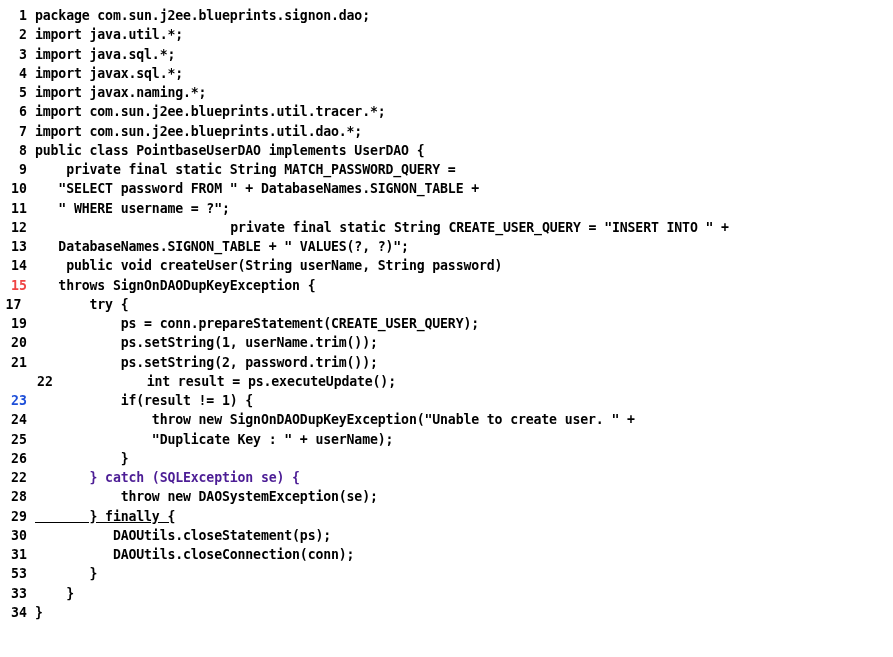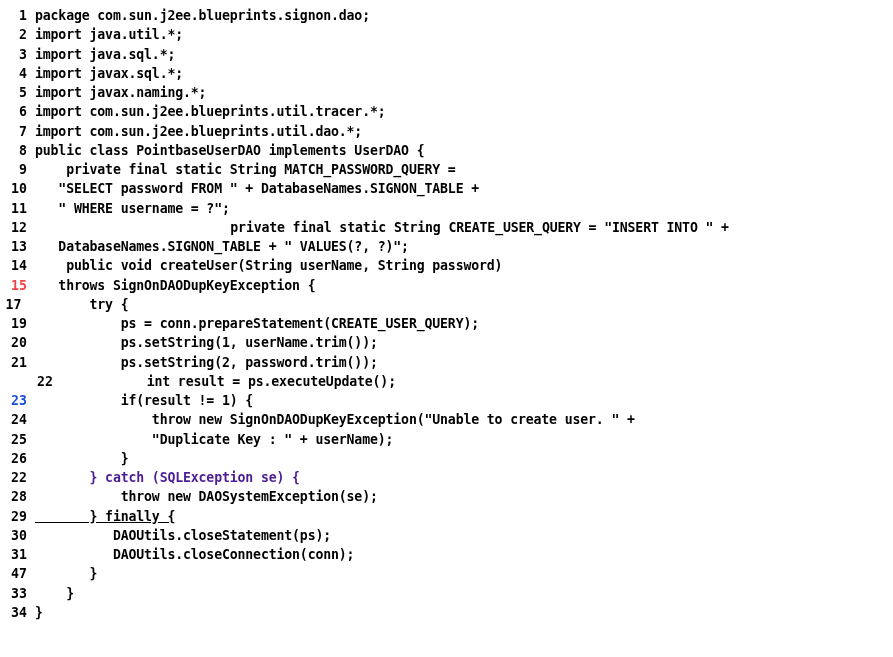--- a/index.html
+++ b/index.html
@@ -89,17 +89,17 @@
       <div class="code-line"><span class="gutter" style="color: #000000; padding-left: 26px;">22</span><span class="source" style="color: rgb(0, 0, 0);">           int result = ps.executeUpdate();</span></div>
       <div class="code-line"><span class="gutter" style="color: #1d4ed8;">23</span><span class="source" style="color: rgb(0, 0, 0);">           if(result != 1) {</span></div>
       <div class="code-line"><span class="gutter" style="color: rgb(0, 0, 0);">24</span><span class="source" style="color: rgb(0, 0, 0);">               throw new SignOnDAODupKeyException("Unable to create user. " +</span></div>
       <div class="code-line"><span class="gutter" style="color: rgb(0, 0, 0);">25</span><span class="source" style="color: rgb(0, 0, 0);">               "Duplicate Key : " + userName);</span></div>
       <div class="code-line"><span class="gutter" style="color: rgb(0, 0, 0);">26</span><span class="source" style="color: rgb(0, 0, 0);">           }</span></div>
       <div class="code-line"><span class="gutter" style="color: rgb(0, 0, 0);">22</span><span class="source" style="color: #4c1d95;">       } catch (SQLException se) {</span></div>
       <div class="code-line"><span class="gutter" style="color: rgb(0, 0, 0);">28</span><span class="source" style="color: rgb(0, 0, 0);">           throw new DAOSystemException(se);</span></div>
       <div class="code-line"><span class="gutter" style="color: rgb(0, 0, 0);">29</span><span class="source" style="color: rgb(0, 0, 0); text-decoration: underline;">       } finally {</span></div>
       <div class="code-line"><span class="gutter" style="color: rgb(0, 0, 0);">30</span><span class="source" style="color: rgb(0, 0, 0);">          DAOUtils.closeStatement(ps);</span></div>
       <div class="code-line"><span class="gutter" style="color: rgb(0, 0, 0);">31</span><span class="source" style="color: rgb(0, 0, 0);">          DAOUtils.closeConnection(conn);</span></div>
-      <div class="code-line"><span class="gutter" style="color: rgb(0, 0, 0);">47</span><span class="source" style="color: rgb(0, 0, 0);">       }</span></div>
+      <div class="code-line"><span class="gutter" style="color: rgb(0, 0, 0);">53</span><span class="source" style="color: rgb(0, 0, 0);">       }</span></div>
       <div class="code-line"><span class="gutter" style="color: rgb(0, 0, 0);">33</span><span class="source" style="color: rgb(0, 0, 0);">    }</span></div>
       <div class="code-line"><span class="gutter" style="color: rgb(0, 0, 0);">34</span><span class="source" style="color: rgb(0, 0, 0);">}</span></div>
     </div>
 </div>
 
 </body></html>

